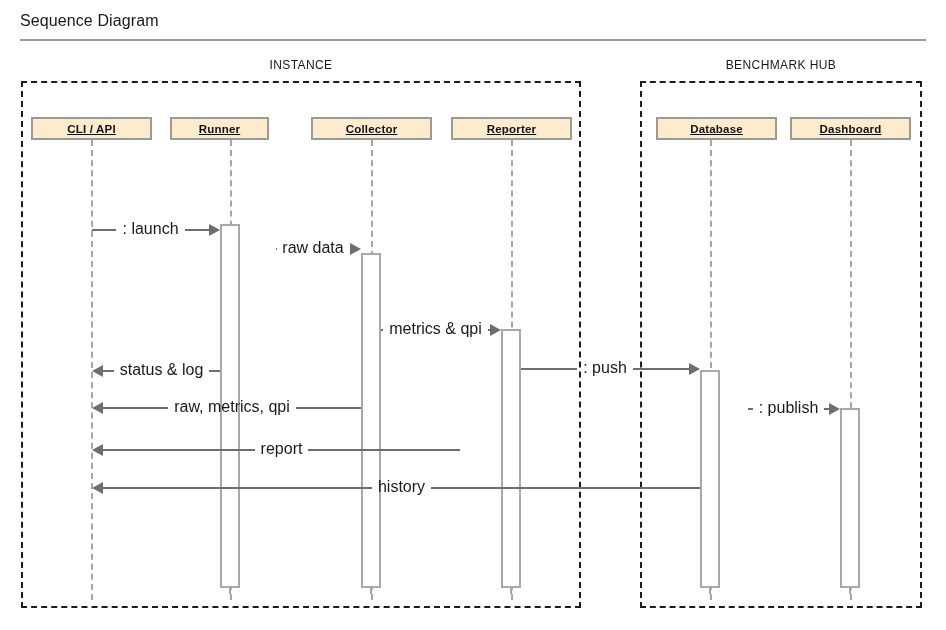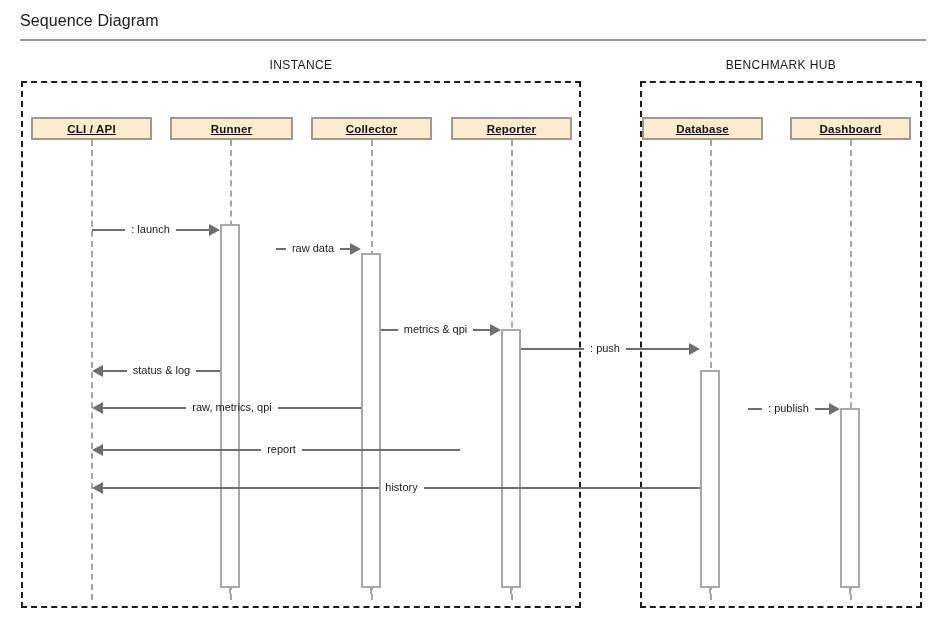--- a/index.html
+++ b/index.html
@@ -111,21 +111,21 @@
     box-sizing: border-box;
   }
   .msg .seg {
     flex: 1 1 auto;
     height: 2px;
     background: #6e6e6e;
   }
   .msg .lbl {
     flex: 0 0 auto;
     padding: 0 6px;
-    font-size: 11px;
+    font-size: 16px;
     color: #1a1a1a;
     white-space: nowrap;
     line-height: 1;
     transform: translateY(-1px);
   }
   .msg .head-right {
     flex: 0 0 auto;
     width: 0; height: 0;
     border-top: 6px solid transparent;
     border-bottom: 6px solid transparent;
@@ -152,33 +152,33 @@
       <div class="group-frame" style="left: 21px; top: 81px; width: 560px; height: 527px;"></div>
       <div class="group-label" style="left: 640px; top: 58px; width: 282px;">BENCHMARK HUB</div>
       <div class="group-frame" style="left: 640px; top: 81px; width: 282px; height: 527px;"></div>
     </div>
   <div id="lifelines-layer">
       <div class="lifeline-dash" style="left: 90.5px; top: 140px; height: 460px;"></div>
       <div class="lifeline-head" style="left: 31px; top: 117px; width: 121px;">
         <span>CLI / API</span>
       </div>
       <div class="lifeline-dash" style="left: 229.5px; top: 140px; height: 460px;"></div>
-      <div class="lifeline-head" style="left: 170px; top: 117px; width: 123px;">
+      <div class="lifeline-head" style="left: 170px; top: 117px; width: 99px;">
         <span>Runner</span>
       </div>
       <div class="lifeline-dash" style="left: 370.5px; top: 140px; height: 460px;"></div>
       <div class="lifeline-head" style="left: 311px; top: 117px; width: 121px;">
         <span>Collector</span>
       </div>
       <div class="lifeline-dash" style="left: 510.5px; top: 140px; height: 460px;"></div>
       <div class="lifeline-head" style="left: 451px; top: 117px; width: 121px;">
         <span>Reporter</span>
       </div>
       <div class="lifeline-dash" style="left: 709.5px; top: 140px; height: 460px;"></div>
-      <div class="lifeline-head" style="left: 642px; top: 117px; width: 121px;">
+      <div class="lifeline-head" style="left: 656px; top: 117px; width: 121px;">
         <span>Database</span>
       </div>
       <div class="lifeline-dash" style="left: 849.5px; top: 140px; height: 460px;"></div>
       <div class="lifeline-head" style="left: 790px; top: 117px; width: 121px;">
         <span>Dashboard</span>
       </div>
     </div>
   <div id="activations-layer">
       <div class="activation-tail" style="left: 229px; top: 588px;"></div>
       <div class="activation" style="left: 220px; top: 224px; height: 364px;"></div>
@@ -214,21 +214,21 @@
         <div class="lbl">metrics &amp; qpi</div>
         <div class="seg"></div>
         <div class="head-right"></div>
       </div>
       <div class="msg" style="left: 92px; top: 364px; width: 128px;">
         <div class="head-left"></div>
         <div class="seg"></div>
         <div class="lbl">status &amp; log</div>
         <div class="seg"></div>
       </div>
-      <div class="msg" style="left: 521px; top: 342px; width: 179px; justify-content: flex-end;">
+      <div class="msg" style="left: 521px; top: 362px; width: 179px; justify-content: flex-end;">
         <div class="seg"></div>
         <div class="lbl">: push</div>
         <div class="seg"></div>
         <div class="head-right"></div>
       </div>
       <div class="msg" style="left: 92px; top: 401px; width: 269px;">
         <div class="head-left"></div>
         <div class="seg"></div>
         <div class="lbl">raw, metrics, qpi</div>
         <div class="seg"></div>

